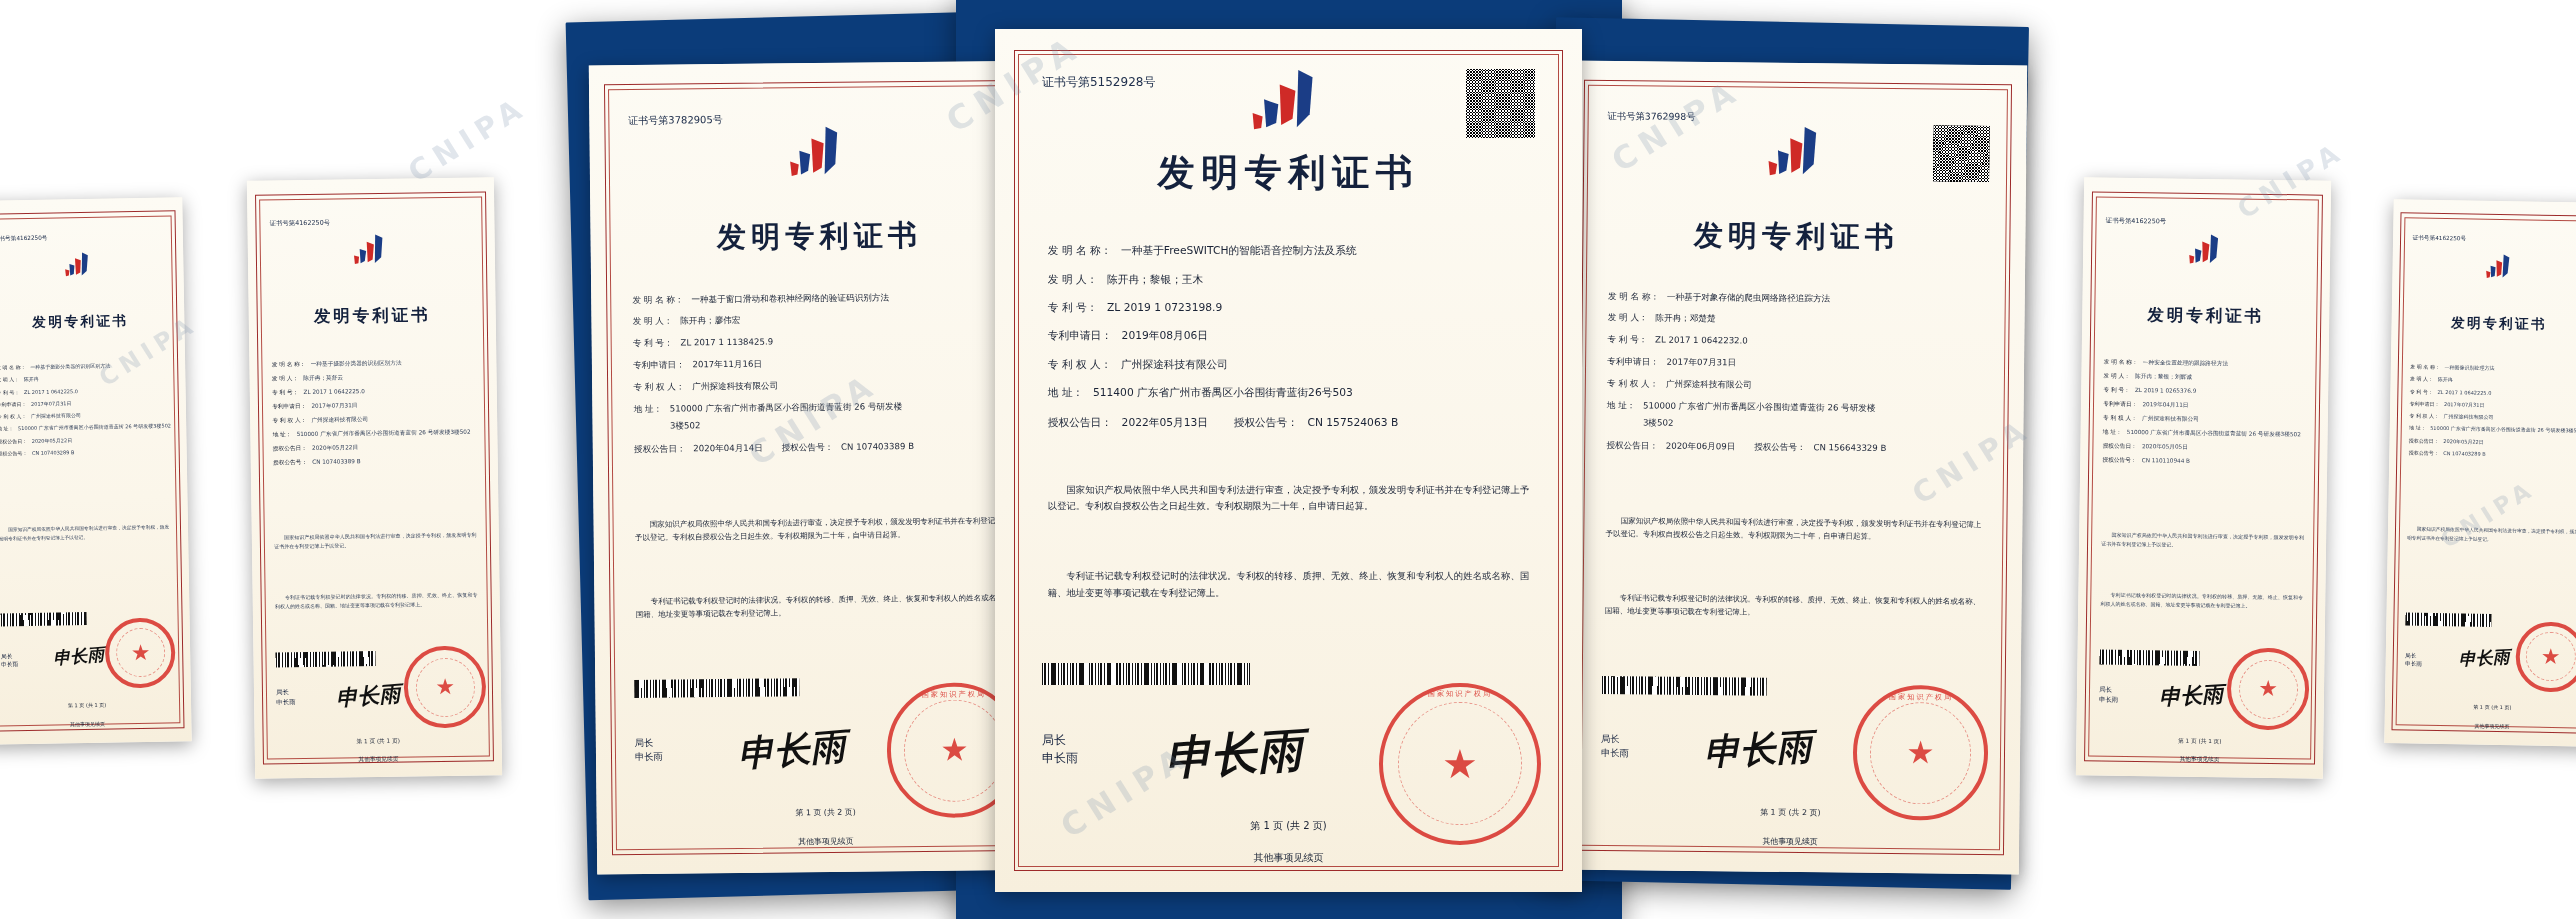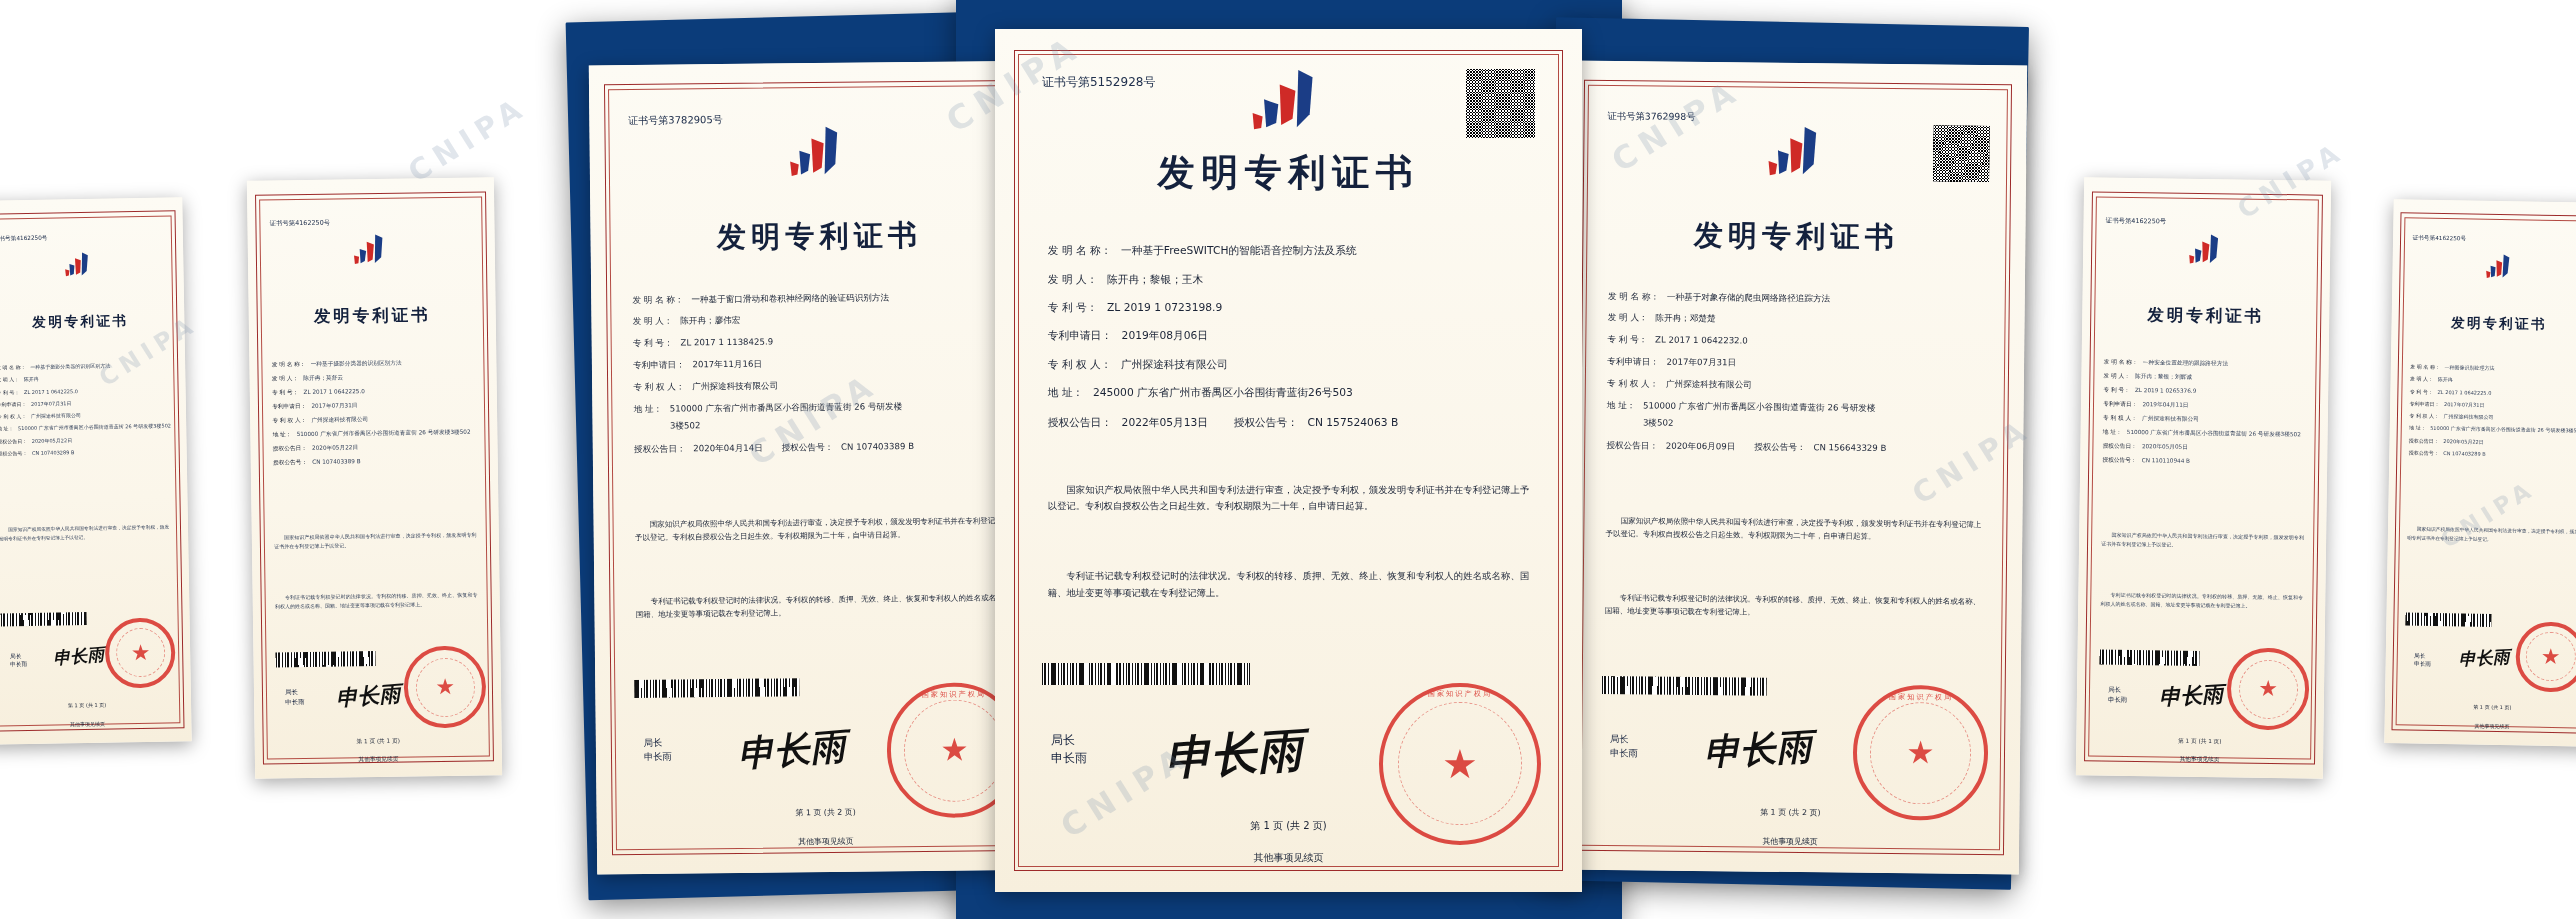--- a/index.html
+++ b/index.html
@@ -49,21 +49,21 @@
       repeating-linear-gradient(0deg,#000 0 1.4px,#fff 1.4px 2.9px);
     background-blend-mode:difference;}
   .fields{position:absolute;left:9%;right:9%;color:#1a2336;}
   .f{display:flex;white-space:nowrap;margin-bottom:.55em;}
   .f .k{color:#1a2336;}
   .f .v{margin-left:.9em;}
   .para{position:absolute;left:9%;right:9%;color:#1a2336;text-align:justify;line-height:1.75;text-indent:2em;}
   .barcode{position:absolute;height:18.6px;
     background-image:repeating-linear-gradient(90deg,#111 0 1.4px,#fff 1.4px 2.1px,#111 2.1px 4.3px,#fff 4.3px 6.4px,#111 6.4px 7.2px,#fff 7.2px 9.3px);
   }
-  .sig{position:absolute;color:#14213d;margin-left:9px;}
+  .sig{position:absolute;color:#14213d;}
   .sig .lab{line-height:1.45;}
   .hand{
     font-family:"DejaVu Serif","Liberation Serif",serif;
     color:#111;font-weight:700;font-style:italic;
     transform:rotate(-4deg);
   }
   .seal{
     position:absolute;border-radius:50%;
     border:4.3px solid #d8342d;color:#d8342d;
     display:flex;align-items:center;justify-content:center;
@@ -525,21 +525,21 @@
       <div class="f">
           <span class="k">专利申请日：</span>
           <span class="v">2019年08月06日</span>
         </div>
       <div class="f">
           <span class="k">专 利 权 人：</span>
           <span class="v">广州探途科技有限公司</span>
         </div>
       <div class="f">
           <span class="k">地        址：</span>
-          <span class="v">245000 广东省广州市番禺区小谷围街青蓝街26号503</span>
+          <span class="v">511400 广东省广州市番禺区小谷围街青蓝街26号503</span>
         </div>
       <div class="f" style="margin-top:.7em;">
           <span class="k">授权公告日：</span>
           <span class="v">2022年05月13日</span>
           <span class="k" style="margin-left:2.4em;">授权公告号：</span>
           <span class="v">CN 157524063 B</span>
         </div>
     </div>
 
     <div class="para" style="top:52.5%;font-size:9.3px;">国家知识产权局依照中华人民共和国专利法进行审查，决定授予专利权，颁发发明专利证书并在专利登记簿上予以登记。专利权自授权公告之日起生效。专利权期限为二十年，自申请日起算。</div>

